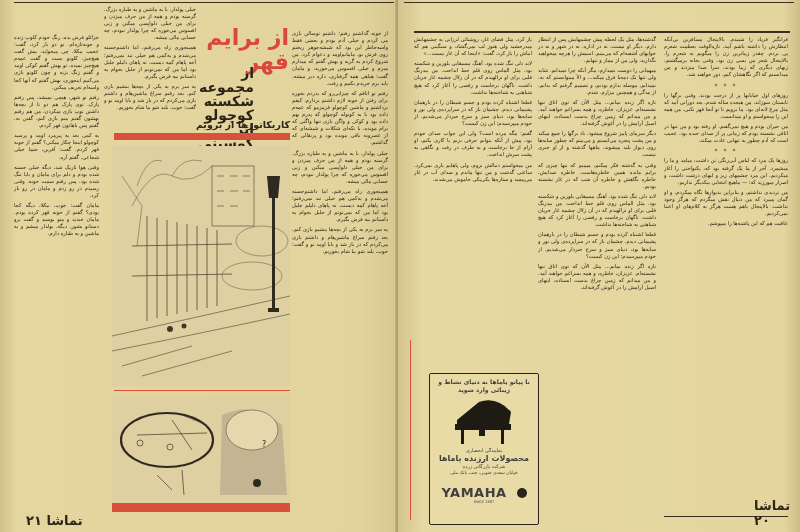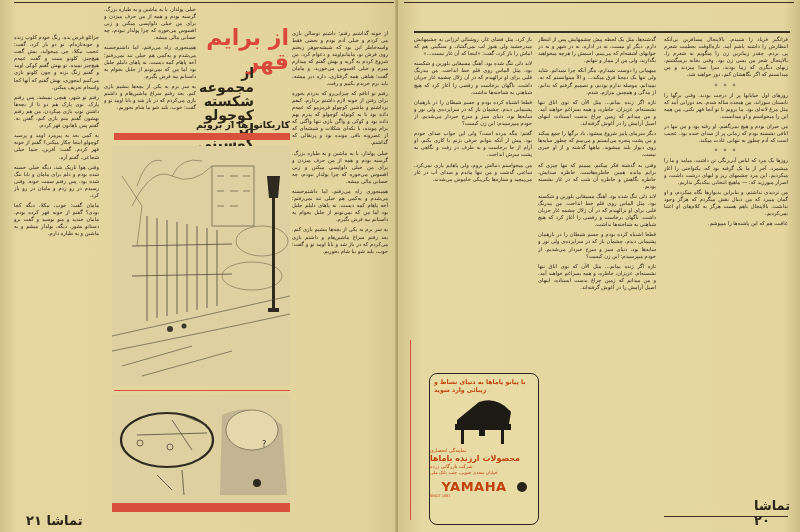--- a/index.html
+++ b/index.html
@@ -11,21 +11,21 @@
   .gutter{position:absolute;left:395px;top:0;width:6px;height:532px;background:linear-gradient(90deg,#c4b27a,#a89868,#c7b67f);}
   .col{position:absolute;direction:rtl;text-align:justify;color:#2b2418;font-size:5.2px;line-height:7.1px;overflow:hidden;}
   .col p{margin:0 0 3px 0;}
   .stars{text-align:center;letter-spacing:2px;font-size:6px;}
   .topbar{position:absolute;height:1px;background:#3a3020;}
   .title{position:absolute;direction:rtl;color:#d9483a;font-weight:bold;font-family:"DejaVu Sans",sans-serif;}
   .subtitle{position:absolute;direction:rtl;color:#2b2418;font-weight:bold;font-size:14px;line-height:14px;}
   .redbar{position:absolute;background:#d9503d;}
   .illus{position:absolute;border-radius:2px;}
   .footer{position:absolute;bottom:4px;font-weight:bold;font-size:13px;color:#2b2418;}
-  .ad{position:absolute;border:1.5px solid #2b2418;border-radius:8px;background:#e8dba6;direction:rtl;text-align:left;color:#c2410c;}
+  .ad{position:absolute;border:1.5px solid #2b2418;border-radius:2px;background:#e8dba6;direction:rtl;text-align:center;color:#404040;}
   .redline{position:absolute;width:1px;background:#d9503d;}
 </style>
 </head>
 <body>
 
 <div class="spread">
 
   <div class="page left">
     <div class="topbar" style="left:14px;top:2px;width:380px;"></div>
 
@@ -168,21 +168,21 @@
         <path d="M8 22 L30 4 Q48 -2 62 14 L60 26 L8 26 Z" fill="#1e1a14"></path>
         <rect x="6" y="26" width="56" height="6" fill="#1e1a14"></rect>
         <rect x="12" y="32" width="3" height="14" fill="#1e1a14"></rect>
         <rect x="52" y="32" width="3" height="14" fill="#1e1a14"></rect>
         <rect x="30" y="32" width="6" height="6" fill="#1e1a14"></rect>
       </svg>
       <div style="font-size:4.8px;line-height:6px;">نمایندگی انحصاری</div>
       <div style="font-size:8px;font-weight:bold;line-height:10px;">محصولات ارزنده یاماها</div>
       <div style="font-size:4.8px;line-height:6px;">شرکت بازرگانی زرده</div>
       <div style="font-size:4.5px;line-height:6px;">خیابان سعدی جنوبی، جنب بانک ملی</div>
-      <div style="direction:ltr;display:flex;align-items:center;justify-content:center;gap:10px;margin-top:3px;">
+      <div style="direction:ltr;display:flex;align-items:center;justify-content:center;gap:10px;margin-top:9px;">
         <span style="font-size:13px;font-weight:bold;letter-spacing:0.5px;">YAMAHA</span>
         <span style="display:inline-block;width:10px;height:10px;border-radius:50%;background:#2b2418;"></span>
       </div>
       <div style="font-size:3.5px;direction:ltr;">SINCE 1887</div>
     </div>
 
     <div class="col" style="left:140px;top:36px;width:118px;height:475px;">
       <p>گذشته‌ها، مثل یک لحظه پیش چشمهایش پس از انتظار دارم. دیگر او نیست، نه در اداره، نه در شهر و نه در خوابهای آشفته‌ام که می‌بینم. اسمش را هرچه میخواهید بگذارید، ولی من از بیمار و تنهایم.</p>
       <p>میهمانی را دوست نمیدارم، مگر آنکه چرا نمیدانم. شاید ولی تنها یک دمعنا فرق میکند... و الآ میتوانستم که نه. نمیدانم، موصله ندارم بودنم، و تصمیم گرفتم که بدانم، از مدگی و همچنین بیزارم. شدم.</p>
       <p>تازه اگر زنده بمانم... مثل الآن که توی اتاق تنها نشسته‌ام. عزیزان، خاطره، و همه بسراغم خواهند آمد. و من میدانم که زمین چراغ بدست ایستاده، اینهای اصیل آرامش را در آغوش گرفته‌اند.</p>

